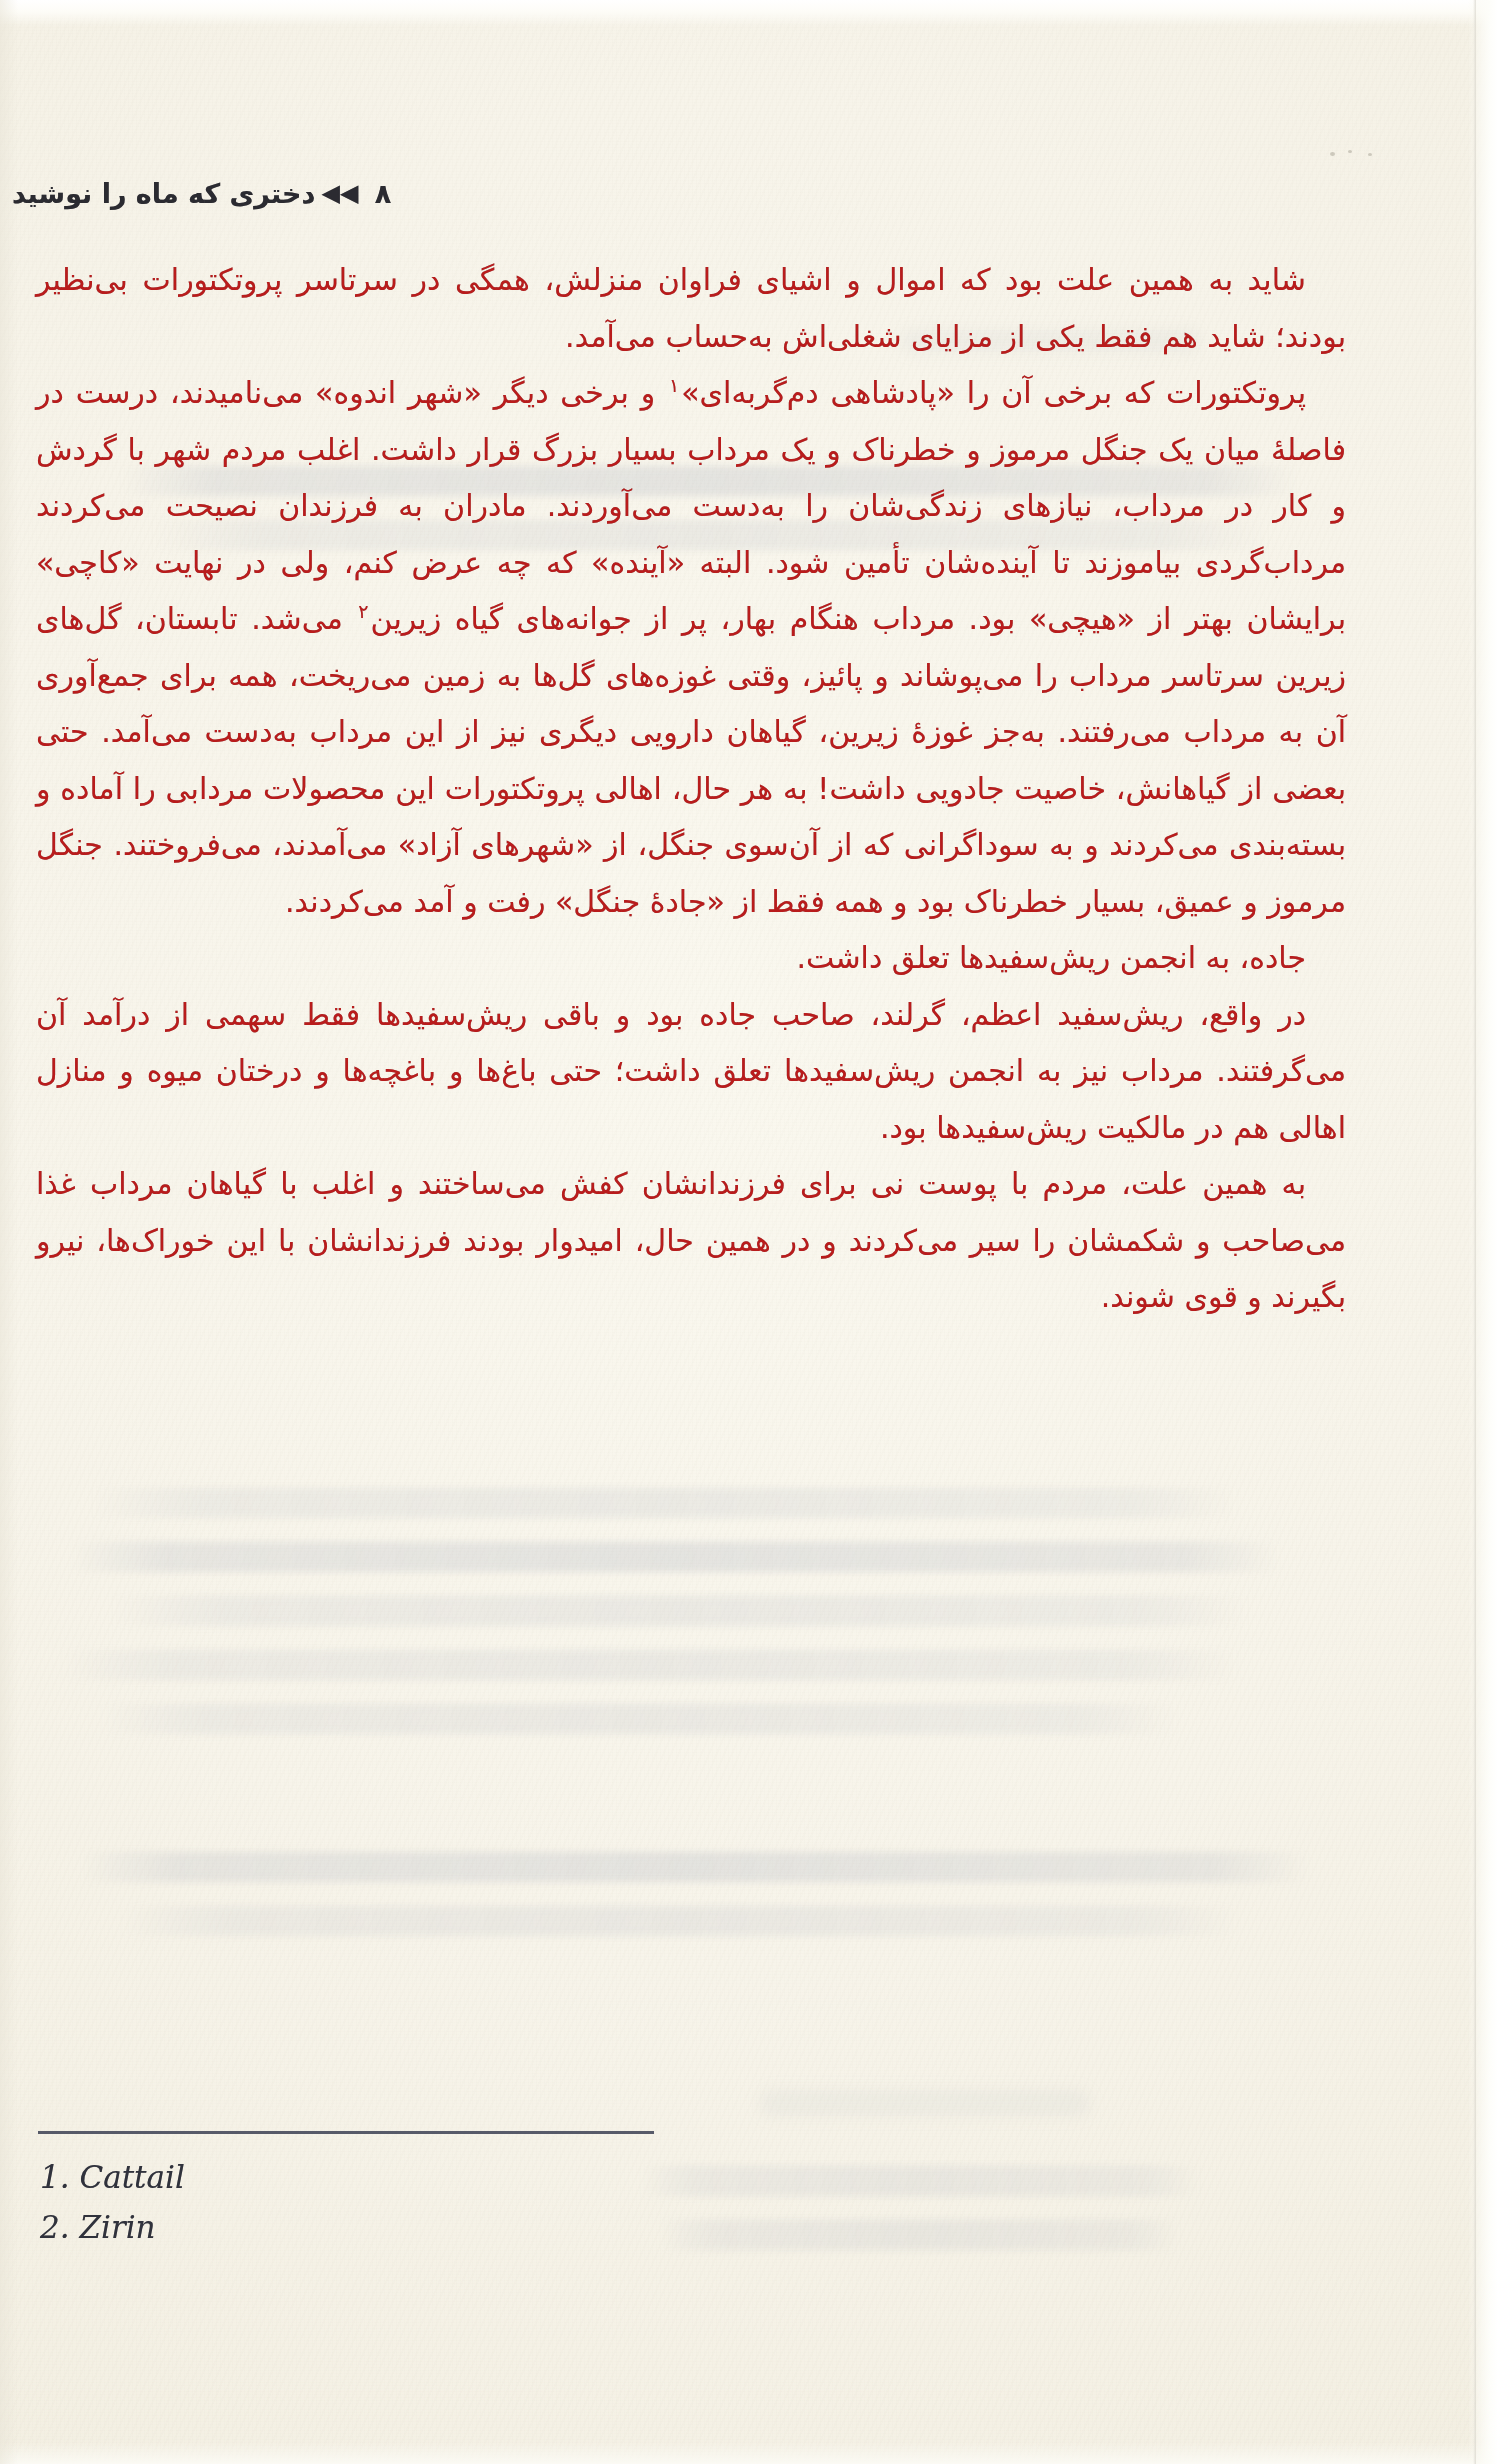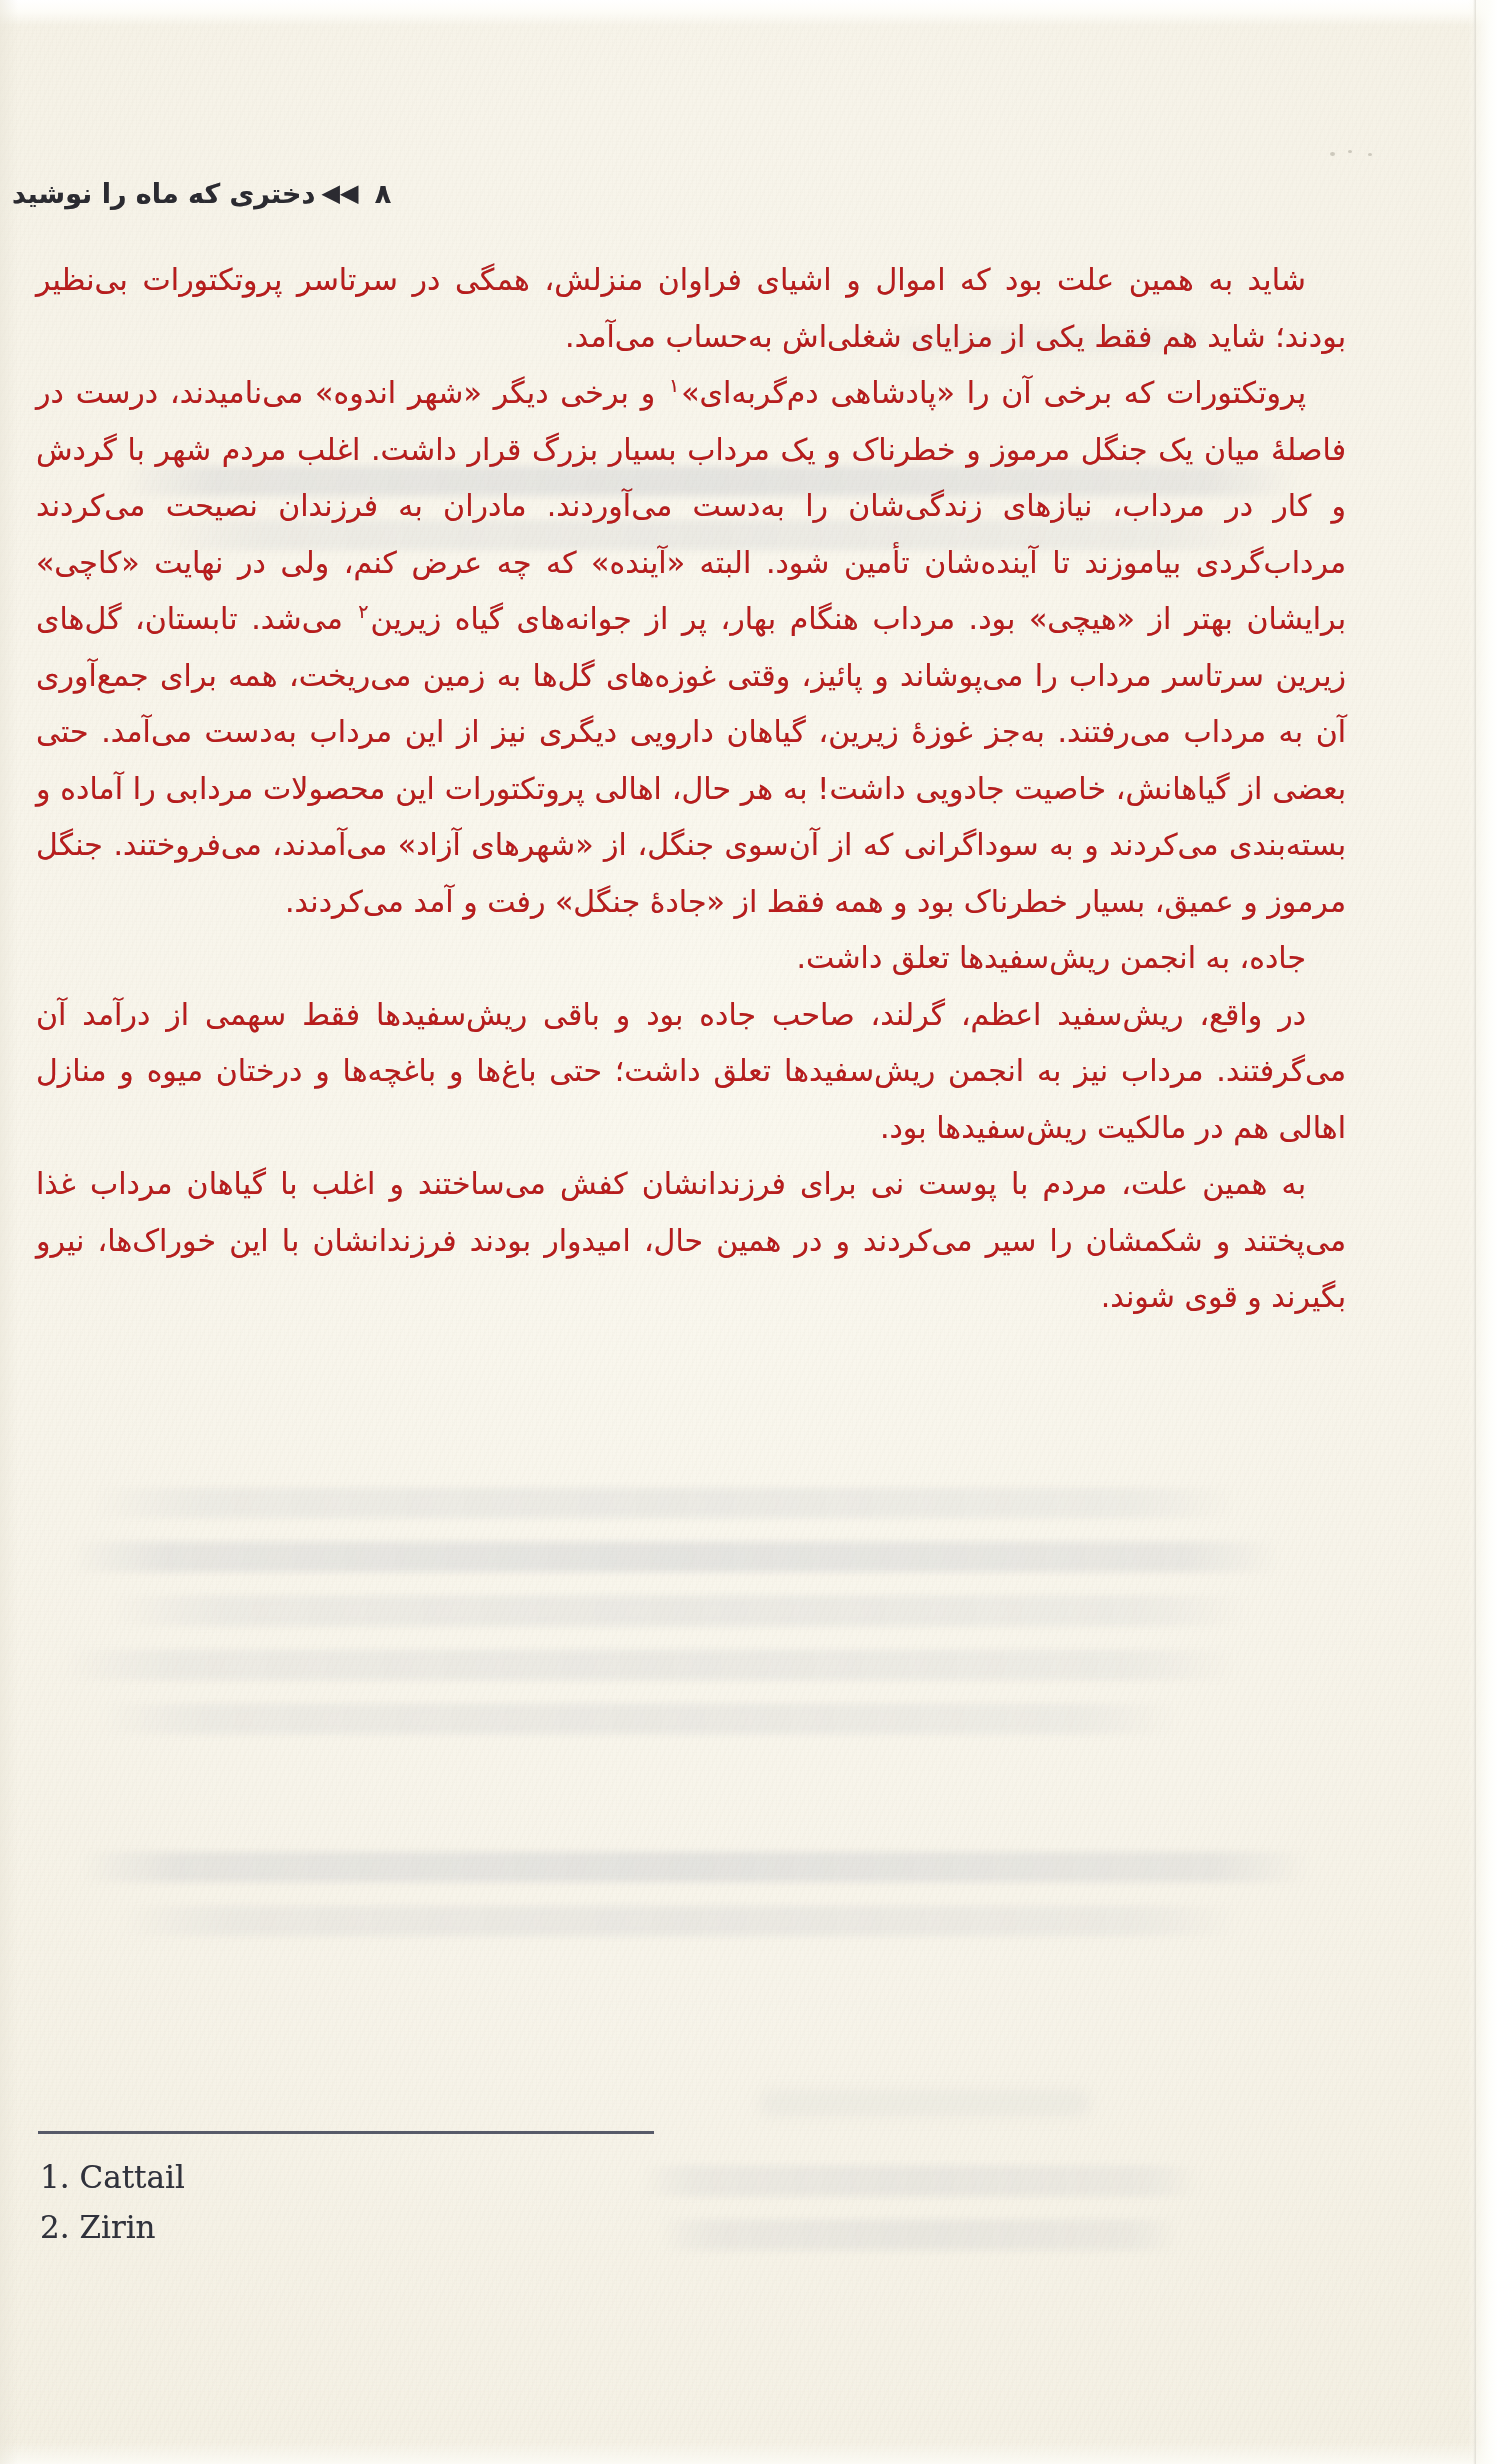--- a/index.html
+++ b/index.html
@@ -196,20 +196,21 @@
   .footnotes {
     position: absolute;
     left: 40px;
     top: 2152px;
     direction: ltr;
     text-align: left;
     font-family: "DejaVu Serif", serif;
     font-size: 31px;
     line-height: 50px;
     color: #30323c;
+    font-style: italic;
   }
   .footnotes .fn-item { white-space: nowrap; }
 
   
   .ink-soft { text-shadow: 0 0 .6px rgba(35,35,42,.42); }
 </style>
 </head>
 <body>
 
 <div id="page">
@@ -249,21 +250,21 @@
       <span class="rh-inner">
         <span class="rh-pageno">۸</span><span class="rh-mark">◀◀</span><span>دختری که ماه را نوشید</span>
       </span>
     </div>
 
     <div class="body-text ink-soft" id="body-text">
         <p>شاید به همین علت بود که اموال و اشیای فراوان منزلش، همگی در سرتاسر پروتکتورات بی‌نظیر بودند؛ شاید هم فقط یکی از مزایای شغلی‌اش به‌حساب می‌آمد.</p>
         <p>پروتکتورات که برخی آن را «پادشاهی دم‌گربه‌ای»<sup class="fn">۱</sup> و برخی دیگر «شهر اندوه» می‌نامیدند، درست در فاصلۀ میان یک جنگل مرموز و خطرناک و یک مرداب بسیار بزرگ قرار داشت. اغلب مردم شهر با گردش و کار در مرداب، نیازهای زندگی‌شان را به‌دست می‌آوردند. مادران به فرزندان نصیحت می‌کردند مرداب‌گردی بیاموزند تا آینده‌شان تأمین شود. البته «آینده» که چه عرض کنم، ولی در نهایت «کاچی» برایشان بهتر از «هیچی» بود. مرداب هنگام بهار، پر از جوانه‌های گیاه زیرین<sup class="fn">۲</sup> می‌شد. تابستان، گل‌های زیرین سرتاسر مرداب را می‌پوشاند و پائیز، وقتی غوزه‌های گل‌ها به زمین می‌ریخت، همه برای جمع‌آوری آن به مرداب می‌رفتند. به‌جز غوزۀ زیرین، گیاهان دارویی دیگری نیز از این مرداب به‌دست می‌آمد. حتی بعضی از گیاهانش، خاصیت جادویی داشت! به هر حال، اهالی پروتکتورات این محصولات مردابی را آماده و بسته‌بندی می‌کردند و به سوداگرانی که از آن‌سوی جنگل، از «شهرهای آزاد» می‌آمدند، می‌فروختند. جنگل مرموز و عمیق، بسیار خطرناک بود و همه فقط از «جادۀ جنگل» رفت و آمد می‌کردند.</p>
         <p>جاده، به انجمن ریش‌سفیدها تعلق داشت.</p>
         <p>در واقع، ریش‌سفید اعظم، گرلند، صاحب جاده بود و باقی ریش‌سفیدها فقط سهمی از درآمد آن می‌گرفتند. مرداب نیز به انجمن ریش‌سفیدها تعلق داشت؛ حتی باغ‌ها و باغچه‌ها و درختان میوه و منازل اهالی هم در مالکیت ریش‌سفیدها بود.</p>
-        <p>به همین علت، مردم با پوست نی برای فرزندانشان کفش می‌ساختند و اغلب با گیاهان مرداب غذا می‌پختند و شکمشان را سیر می‌کردند و در همین حال، امیدوار بودند فرزندانشان با این خوراک‌ها، نیرو بگیرند و قوی شوند.</p>
+        <p>به همین علت، مردم با پوست نی برای فرزندانشان کفش می‌ساختند و اغلب با گیاهان مرداب غذا می‌صاحب و شکمشان را سیر می‌کردند و در همین حال، امیدوار بودند فرزندانشان با این خوراک‌ها، نیرو بگیرند و قوی شوند.</p>
       </div>
 
     <div class="footnote-rule"></div>
 
     <div class="footnotes ink-soft" id="footnotes">
         <div class="fn-item">1. Cattail</div>
         <div class="fn-item">2. Zirin</div>
       </div>
 
   </div>

